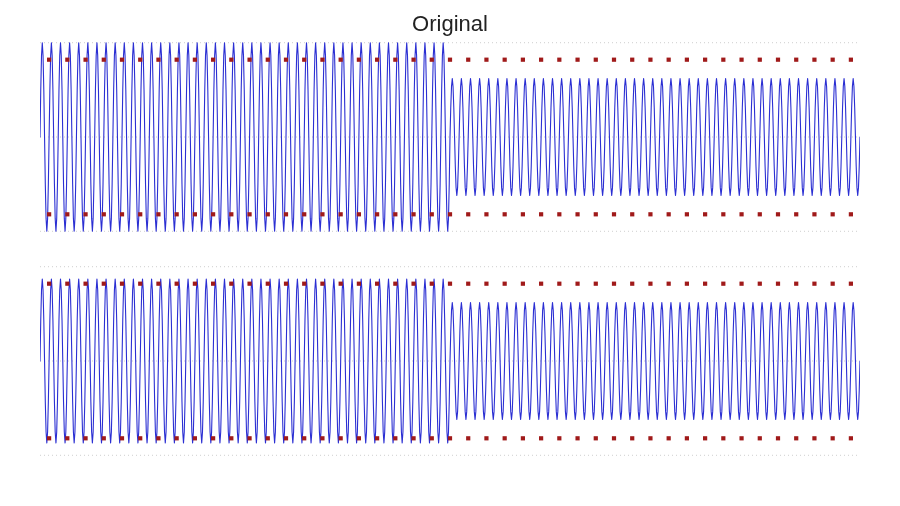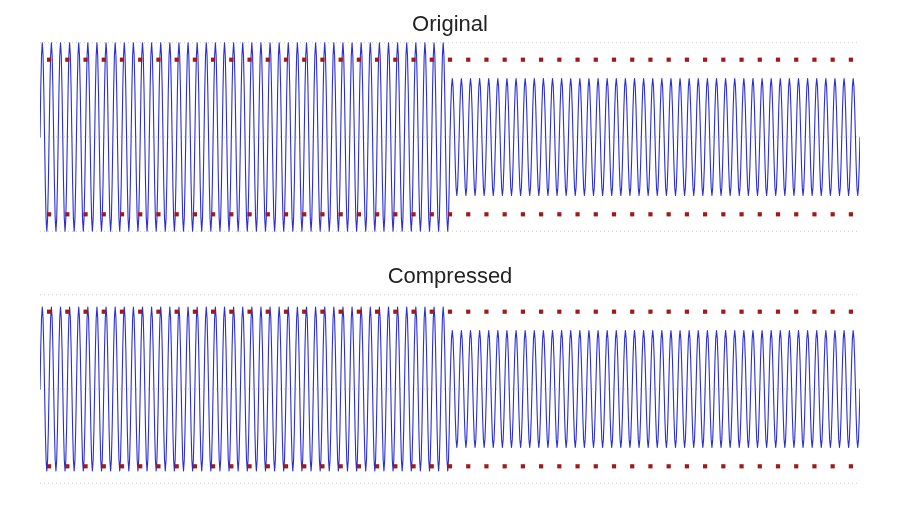--- a/index.html
+++ b/index.html
@@ -137,21 +137,20 @@
           <rect x="772.34" y="174.21" width="4.2" height="4.2" fill="#a01a1a"></rect>
           <rect x="790.57" y="19.59" width="4.2" height="4.2" fill="#a01a1a"></rect>
           <rect x="790.57" y="174.21" width="4.2" height="4.2" fill="#a01a1a"></rect>
           <rect x="808.79" y="19.59" width="4.2" height="4.2" fill="#a01a1a"></rect>
           <rect x="808.79" y="174.21" width="4.2" height="4.2" fill="#a01a1a"></rect>
         </svg>
     </div>
   </div>
 
   <div class="panel" style="top:256px;">
-    <div class="panel-title">Compressed</div>
     <div class="chart-area">
       <svg id="chart-1" width="820" height="198">
           <line x1="0" x2="820" y1="193.28571428571428" y2="193.28571428571428" stroke="#cfcfcf" stroke-width="1" stroke-dasharray="1 3"></line>
           <line x1="0" x2="820" y1="99" y2="99" stroke="#cfcfcf" stroke-width="1" stroke-dasharray="1 3"></line>
           <line x1="0" x2="820" y1="4.714285714285751" y2="4.714285714285751" stroke="#cfcfcf" stroke-width="1" stroke-dasharray="1 3"></line>
           <path d="M0.00 99.00 L0.76 57.99 L1.52 27.96 L2.28 16.97 L3.04 27.96 L3.80 57.99 L4.56 99.00 L5.31 140.01 L6.07 170.04 L6.83 181.03 L7.59 170.04 L8.35 140.01 L9.11 99.00 L9.87 57.99 L10.63 27.96 L11.39 16.97 L12.15 27.96 L12.91 57.99 L13.67 99.00 L14.43 140.01 L15.19 170.04 L15.94 181.03 L16.70 170.04 L17.46 140.01 L18.22 99.00 L18.98 57.99 L19.74 27.96 L20.50 16.97 L21.26 27.96 L22.02 57.99 L22.78 99.00 L23.54 140.01 L24.30 170.04 L25.06 181.03 L25.81 170.04 L26.57 140.01 L27.33 99.00 L28.09 57.99 L28.85 27.96 L29.61 16.97 L30.37 27.96 L31.13 57.99 L31.89 99.00 L32.65 140.01 L33.41 170.04 L34.17 181.03 L34.93 170.04 L35.69 140.01 L36.44 99.00 L37.20 57.99 L37.96 27.96 L38.72 16.97 L39.48 27.96 L40.24 57.99 L41.00 99.00 L41.76 140.01 L42.52 170.04 L43.28 181.03 L44.04 170.04 L44.80 140.01 L45.56 99.00 L46.31 57.99 L47.07 27.96 L47.83 16.97 L48.59 27.96 L49.35 57.99 L50.11 99.00 L50.87 140.01 L51.63 170.04 L52.39 181.03 L53.15 170.04 L53.91 140.01 L54.67 99.00 L55.43 57.99 L56.19 27.96 L56.94 16.97 L57.70 27.96 L58.46 57.99 L59.22 99.00 L59.98 140.01 L60.74 170.04 L61.50 181.03 L62.26 170.04 L63.02 140.01 L63.78 99.00 L64.54 57.99 L65.30 27.96 L66.06 16.97 L66.81 27.96 L67.57 57.99 L68.33 99.00 L69.09 140.01 L69.85 170.04 L70.61 181.03 L71.37 170.04 L72.13 140.01 L72.89 99.00 L73.65 57.99 L74.41 27.96 L75.17 16.97 L75.93 27.96 L76.69 57.99 L77.44 99.00 L78.20 140.01 L78.96 170.04 L79.72 181.03 L80.48 170.04 L81.24 140.01 L82.00 99.00 L82.76 57.99 L83.52 27.96 L84.28 16.97 L85.04 27.96 L85.80 57.99 L86.56 99.00 L87.31 140.01 L88.07 170.04 L88.83 181.03 L89.59 170.04 L90.35 140.01 L91.11 99.00 L91.87 57.99 L92.63 27.96 L93.39 16.97 L94.15 27.96 L94.91 57.99 L95.67 99.00 L96.43 140.01 L97.19 170.04 L97.94 181.03 L98.70 170.04 L99.46 140.01 L100.22 99.00 L100.98 57.99 L101.74 27.96 L102.50 16.97 L103.26 27.96 L104.02 57.99 L104.78 99.00 L105.54 140.01 L106.30 170.04 L107.06 181.03 L107.81 170.04 L108.57 140.01 L109.33 99.00 L110.09 57.99 L110.85 27.96 L111.61 16.97 L112.37 27.96 L113.13 57.99 L113.89 99.00 L114.65 140.01 L115.41 170.04 L116.17 181.03 L116.93 170.04 L117.69 140.01 L118.44 99.00 L119.20 57.99 L119.96 27.96 L120.72 16.97 L121.48 27.96 L122.24 57.99 L123.00 99.00 L123.76 140.01 L124.52 170.04 L125.28 181.03 L126.04 170.04 L126.80 140.01 L127.56 99.00 L128.31 57.99 L129.07 27.96 L129.83 16.97 L130.59 27.96 L131.35 57.99 L132.11 99.00 L132.87 140.01 L133.63 170.04 L134.39 181.03 L135.15 170.04 L135.91 140.01 L136.67 99.00 L137.43 57.99 L138.19 27.96 L138.94 16.97 L139.70 27.96 L140.46 57.99 L141.22 99.00 L141.98 140.01 L142.74 170.04 L143.50 181.03 L144.26 170.04 L145.02 140.01 L145.78 99.00 L146.54 57.99 L147.30 27.96 L148.06 16.97 L148.81 27.96 L149.57 57.99 L150.33 99.00 L151.09 140.01 L151.85 170.04 L152.61 181.03 L153.37 170.04 L154.13 140.01 L154.89 99.00 L155.65 57.99 L156.41 27.96 L157.17 16.97 L157.93 27.96 L158.69 57.99 L159.44 99.00 L160.20 140.01 L160.96 170.04 L161.72 181.03 L162.48 170.04 L163.24 140.01 L164.00 99.00 L164.76 57.99 L165.52 27.96 L166.28 16.97 L167.04 27.96 L167.80 57.99 L168.56 99.00 L169.31 140.01 L170.07 170.04 L170.83 181.03 L171.59 170.04 L172.35 140.01 L173.11 99.00 L173.87 57.99 L174.63 27.96 L175.39 16.97 L176.15 27.96 L176.91 57.99 L177.67 99.00 L178.43 140.01 L179.19 170.04 L179.94 181.03 L180.70 170.04 L181.46 140.01 L182.22 99.00 L182.98 57.99 L183.74 27.96 L184.50 16.97 L185.26 27.96 L186.02 57.99 L186.78 99.00 L187.54 140.01 L188.30 170.04 L189.06 181.03 L189.81 170.04 L190.57 140.01 L191.33 99.00 L192.09 57.99 L192.85 27.96 L193.61 16.97 L194.37 27.96 L195.13 57.99 L195.89 99.00 L196.65 140.01 L197.41 170.04 L198.17 181.03 L198.93 170.04 L199.69 140.01 L200.44 99.00 L201.20 57.99 L201.96 27.96 L202.72 16.97 L203.48 27.96 L204.24 57.99 L205.00 99.00 L205.76 140.01 L206.52 170.04 L207.28 181.03 L208.04 170.04 L208.80 140.01 L209.56 99.00 L210.31 57.99 L211.07 27.96 L211.83 16.97 L212.59 27.96 L213.35 57.99 L214.11 99.00 L214.87 140.01 L215.63 170.04 L216.39 181.03 L217.15 170.04 L217.91 140.01 L218.67 99.00 L219.43 57.99 L220.19 27.96 L220.94 16.97 L221.70 27.96 L222.46 57.99 L223.22 99.00 L223.98 140.01 L224.74 170.04 L225.50 181.03 L226.26 170.04 L227.02 140.01 L227.78 99.00 L228.54 57.99 L229.30 27.96 L230.06 16.97 L230.81 27.96 L231.57 57.99 L232.33 99.00 L233.09 140.01 L233.85 170.04 L234.61 181.03 L235.37 170.04 L236.13 140.01 L236.89 99.00 L237.65 57.99 L238.41 27.96 L239.17 16.97 L239.93 27.96 L240.69 57.99 L241.44 99.00 L242.20 140.01 L242.96 170.04 L243.72 181.03 L244.48 170.04 L245.24 140.01 L246.00 99.00 L246.76 57.99 L247.52 27.96 L248.28 16.97 L249.04 27.96 L249.80 57.99 L250.56 99.00 L251.31 140.01 L252.07 170.04 L252.83 181.03 L253.59 170.04 L254.35 140.01 L255.11 99.00 L255.87 57.99 L256.63 27.96 L257.39 16.97 L258.15 27.96 L258.91 57.99 L259.67 99.00 L260.43 140.01 L261.19 170.04 L261.94 181.03 L262.70 170.04 L263.46 140.01 L264.22 99.00 L264.98 57.99 L265.74 27.96 L266.50 16.97 L267.26 27.96 L268.02 57.99 L268.78 99.00 L269.54 140.01 L270.30 170.04 L271.06 181.03 L271.81 170.04 L272.57 140.01 L273.33 99.00 L274.09 57.99 L274.85 27.96 L275.61 16.97 L276.37 27.96 L277.13 57.99 L277.89 99.00 L278.65 140.01 L279.41 170.04 L280.17 181.03 L280.93 170.04 L281.69 140.01 L282.44 99.00 L283.20 57.99 L283.96 27.96 L284.72 16.97 L285.48 27.96 L286.24 57.99 L287.00 99.00 L287.76 140.01 L288.52 170.04 L289.28 181.03 L290.04 170.04 L290.80 140.01 L291.56 99.00 L292.31 57.99 L293.07 27.96 L293.83 16.97 L294.59 27.96 L295.35 57.99 L296.11 99.00 L296.87 140.01 L297.63 170.04 L298.39 181.03 L299.15 170.04 L299.91 140.01 L300.67 99.00 L301.43 57.99 L302.19 27.96 L302.94 16.97 L303.70 27.96 L304.46 57.99 L305.22 99.00 L305.98 140.01 L306.74 170.04 L307.50 181.03 L308.26 170.04 L309.02 140.01 L309.78 99.00 L310.54 57.99 L311.30 27.96 L312.06 16.97 L312.81 27.96 L313.57 57.99 L314.33 99.00 L315.09 140.01 L315.85 170.04 L316.61 181.03 L317.37 170.04 L318.13 140.01 L318.89 99.00 L319.65 57.99 L320.41 27.96 L321.17 16.97 L321.93 27.96 L322.69 57.99 L323.44 99.00 L324.20 140.01 L324.96 170.04 L325.72 181.03 L326.48 170.04 L327.24 140.01 L328.00 99.00 L328.76 57.99 L329.52 27.96 L330.28 16.97 L331.04 27.96 L331.80 57.99 L332.56 99.00 L333.31 140.01 L334.07 170.04 L334.83 181.03 L335.59 170.04 L336.35 140.01 L337.11 99.00 L337.87 57.99 L338.63 27.96 L339.39 16.97 L340.15 27.96 L340.91 57.99 L341.67 99.00 L342.43 140.01 L343.19 170.04 L343.94 181.03 L344.70 170.04 L345.46 140.01 L346.22 99.00 L346.98 57.99 L347.74 27.96 L348.50 16.97 L349.26 27.96 L350.02 57.99 L350.78 99.00 L351.54 140.01 L352.30 170.04 L353.06 181.03 L353.81 170.04 L354.57 140.01 L355.33 99.00 L356.09 57.99 L356.85 27.96 L357.61 16.97 L358.37 27.96 L359.13 57.99 L359.89 99.00 L360.65 140.01 L361.41 170.04 L362.17 181.03 L362.93 170.04 L363.69 140.01 L364.44 99.00 L365.20 57.99 L365.96 27.96 L366.72 16.97 L367.48 27.96 L368.24 57.99 L369.00 99.00 L369.76 140.01 L370.52 170.04 L371.28 181.03 L372.04 170.04 L372.80 140.01 L373.56 99.00 L374.31 57.99 L375.07 27.96 L375.83 16.97 L376.59 27.96 L377.35 57.99 L378.11 99.00 L378.87 140.01 L379.63 170.04 L380.39 181.03 L381.15 170.04 L381.91 140.01 L382.67 99.00 L383.43 57.99 L384.19 27.96 L384.94 16.97 L385.70 27.96 L386.46 57.99 L387.22 99.00 L387.98 140.01 L388.74 170.04 L389.50 181.03 L390.26 170.04 L391.02 140.01 L391.78 99.00 L392.54 57.99 L393.30 27.96 L394.06 16.97 L394.81 27.96 L395.57 57.99 L396.33 99.00 L397.09 140.01 L397.85 170.04 L398.61 181.03 L399.37 170.04 L400.13 140.01 L400.89 99.00 L401.65 57.99 L402.41 27.96 L403.17 16.97 L403.93 27.96 L404.69 57.99 L405.44 99.00 L406.20 140.01 L406.96 170.04 L407.72 181.03 L408.48 170.04 L409.24 140.01 L410.00 99.00 L410.00 99.00 L410.76 69.77 L411.52 48.37 L412.28 40.54 L413.04 48.37 L413.80 69.77 L414.56 99.00 L415.31 128.23 L416.07 149.63 L416.83 157.46 L417.59 149.63 L418.35 128.23 L419.11 99.00 L419.87 69.77 L420.63 48.37 L421.39 40.54 L422.15 48.37 L422.91 69.77 L423.67 99.00 L424.43 128.23 L425.19 149.63 L425.94 157.46 L426.70 149.63 L427.46 128.23 L428.22 99.00 L428.98 69.77 L429.74 48.37 L430.50 40.54 L431.26 48.37 L432.02 69.77 L432.78 99.00 L433.54 128.23 L434.30 149.63 L435.06 157.46 L435.81 149.63 L436.57 128.23 L437.33 99.00 L438.09 69.77 L438.85 48.37 L439.61 40.54 L440.37 48.37 L441.13 69.77 L441.89 99.00 L442.65 128.23 L443.41 149.63 L444.17 157.46 L444.93 149.63 L445.69 128.23 L446.44 99.00 L447.20 69.77 L447.96 48.37 L448.72 40.54 L449.48 48.37 L450.24 69.77 L451.00 99.00 L451.76 128.23 L452.52 149.63 L453.28 157.46 L454.04 149.63 L454.80 128.23 L455.56 99.00 L456.31 69.77 L457.07 48.37 L457.83 40.54 L458.59 48.37 L459.35 69.77 L460.11 99.00 L460.87 128.23 L461.63 149.63 L462.39 157.46 L463.15 149.63 L463.91 128.23 L464.67 99.00 L465.43 69.77 L466.19 48.37 L466.94 40.54 L467.70 48.37 L468.46 69.77 L469.22 99.00 L469.98 128.23 L470.74 149.63 L471.50 157.46 L472.26 149.63 L473.02 128.23 L473.78 99.00 L474.54 69.77 L475.30 48.37 L476.06 40.54 L476.81 48.37 L477.57 69.77 L478.33 99.00 L479.09 128.23 L479.85 149.63 L480.61 157.46 L481.37 149.63 L482.13 128.23 L482.89 99.00 L483.65 69.77 L484.41 48.37 L485.17 40.54 L485.93 48.37 L486.69 69.77 L487.44 99.00 L488.20 128.23 L488.96 149.63 L489.72 157.46 L490.48 149.63 L491.24 128.23 L492.00 99.00 L492.76 69.77 L493.52 48.37 L494.28 40.54 L495.04 48.37 L495.80 69.77 L496.56 99.00 L497.31 128.23 L498.07 149.63 L498.83 157.46 L499.59 149.63 L500.35 128.23 L501.11 99.00 L501.87 69.77 L502.63 48.37 L503.39 40.54 L504.15 48.37 L504.91 69.77 L505.67 99.00 L506.43 128.23 L507.19 149.63 L507.94 157.46 L508.70 149.63 L509.46 128.23 L510.22 99.00 L510.98 69.77 L511.74 48.37 L512.50 40.54 L513.26 48.37 L514.02 69.77 L514.78 99.00 L515.54 128.23 L516.30 149.63 L517.06 157.46 L517.81 149.63 L518.57 128.23 L519.33 99.00 L520.09 69.77 L520.85 48.37 L521.61 40.54 L522.37 48.37 L523.13 69.77 L523.89 99.00 L524.65 128.23 L525.41 149.63 L526.17 157.46 L526.93 149.63 L527.69 128.23 L528.44 99.00 L529.20 69.77 L529.96 48.37 L530.72 40.54 L531.48 48.37 L532.24 69.77 L533.00 99.00 L533.76 128.23 L534.52 149.63 L535.28 157.46 L536.04 149.63 L536.80 128.23 L537.56 99.00 L538.31 69.77 L539.07 48.37 L539.83 40.54 L540.59 48.37 L541.35 69.77 L542.11 99.00 L542.87 128.23 L543.63 149.63 L544.39 157.46 L545.15 149.63 L545.91 128.23 L546.67 99.00 L547.43 69.77 L548.19 48.37 L548.94 40.54 L549.70 48.37 L550.46 69.77 L551.22 99.00 L551.98 128.23 L552.74 149.63 L553.50 157.46 L554.26 149.63 L555.02 128.23 L555.78 99.00 L556.54 69.77 L557.30 48.37 L558.06 40.54 L558.81 48.37 L559.57 69.77 L560.33 99.00 L561.09 128.23 L561.85 149.63 L562.61 157.46 L563.37 149.63 L564.13 128.23 L564.89 99.00 L565.65 69.77 L566.41 48.37 L567.17 40.54 L567.93 48.37 L568.69 69.77 L569.44 99.00 L570.20 128.23 L570.96 149.63 L571.72 157.46 L572.48 149.63 L573.24 128.23 L574.00 99.00 L574.76 69.77 L575.52 48.37 L576.28 40.54 L577.04 48.37 L577.80 69.77 L578.56 99.00 L579.31 128.23 L580.07 149.63 L580.83 157.46 L581.59 149.63 L582.35 128.23 L583.11 99.00 L583.87 69.77 L584.63 48.37 L585.39 40.54 L586.15 48.37 L586.91 69.77 L587.67 99.00 L588.43 128.23 L589.19 149.63 L589.94 157.46 L590.70 149.63 L591.46 128.23 L592.22 99.00 L592.98 69.77 L593.74 48.37 L594.50 40.54 L595.26 48.37 L596.02 69.77 L596.78 99.00 L597.54 128.23 L598.30 149.63 L599.06 157.46 L599.81 149.63 L600.57 128.23 L601.33 99.00 L602.09 69.77 L602.85 48.37 L603.61 40.54 L604.37 48.37 L605.13 69.77 L605.89 99.00 L606.65 128.23 L607.41 149.63 L608.17 157.46 L608.93 149.63 L609.69 128.23 L610.44 99.00 L611.20 69.77 L611.96 48.37 L612.72 40.54 L613.48 48.37 L614.24 69.77 L615.00 99.00 L615.76 128.23 L616.52 149.63 L617.28 157.46 L618.04 149.63 L618.80 128.23 L619.56 99.00 L620.31 69.77 L621.07 48.37 L621.83 40.54 L622.59 48.37 L623.35 69.77 L624.11 99.00 L624.87 128.23 L625.63 149.63 L626.39 157.46 L627.15 149.63 L627.91 128.23 L628.67 99.00 L629.43 69.77 L630.19 48.37 L630.94 40.54 L631.70 48.37 L632.46 69.77 L633.22 99.00 L633.98 128.23 L634.74 149.63 L635.50 157.46 L636.26 149.63 L637.02 128.23 L637.78 99.00 L638.54 69.77 L639.30 48.37 L640.06 40.54 L640.81 48.37 L641.57 69.77 L642.33 99.00 L643.09 128.23 L643.85 149.63 L644.61 157.46 L645.37 149.63 L646.13 128.23 L646.89 99.00 L647.65 69.77 L648.41 48.37 L649.17 40.54 L649.93 48.37 L650.69 69.77 L651.44 99.00 L652.20 128.23 L652.96 149.63 L653.72 157.46 L654.48 149.63 L655.24 128.23 L656.00 99.00 L656.76 69.77 L657.52 48.37 L658.28 40.54 L659.04 48.37 L659.80 69.77 L660.56 99.00 L661.31 128.23 L662.07 149.63 L662.83 157.46 L663.59 149.63 L664.35 128.23 L665.11 99.00 L665.87 69.77 L666.63 48.37 L667.39 40.54 L668.15 48.37 L668.91 69.77 L669.67 99.00 L670.43 128.23 L671.19 149.63 L671.94 157.46 L672.70 149.63 L673.46 128.23 L674.22 99.00 L674.98 69.77 L675.74 48.37 L676.50 40.54 L677.26 48.37 L678.02 69.77 L678.78 99.00 L679.54 128.23 L680.30 149.63 L681.06 157.46 L681.81 149.63 L682.57 128.23 L683.33 99.00 L684.09 69.77 L684.85 48.37 L685.61 40.54 L686.37 48.37 L687.13 69.77 L687.89 99.00 L688.65 128.23 L689.41 149.63 L690.17 157.46 L690.93 149.63 L691.69 128.23 L692.44 99.00 L693.20 69.77 L693.96 48.37 L694.72 40.54 L695.48 48.37 L696.24 69.77 L697.00 99.00 L697.76 128.23 L698.52 149.63 L699.28 157.46 L700.04 149.63 L700.80 128.23 L701.56 99.00 L702.31 69.77 L703.07 48.37 L703.83 40.54 L704.59 48.37 L705.35 69.77 L706.11 99.00 L706.87 128.23 L707.63 149.63 L708.39 157.46 L709.15 149.63 L709.91 128.23 L710.67 99.00 L711.43 69.77 L712.19 48.37 L712.94 40.54 L713.70 48.37 L714.46 69.77 L715.22 99.00 L715.98 128.23 L716.74 149.63 L717.50 157.46 L718.26 149.63 L719.02 128.23 L719.78 99.00 L720.54 69.77 L721.30 48.37 L722.06 40.54 L722.81 48.37 L723.57 69.77 L724.33 99.00 L725.09 128.23 L725.85 149.63 L726.61 157.46 L727.37 149.63 L728.13 128.23 L728.89 99.00 L729.65 69.77 L730.41 48.37 L731.17 40.54 L731.93 48.37 L732.69 69.77 L733.44 99.00 L734.20 128.23 L734.96 149.63 L735.72 157.46 L736.48 149.63 L737.24 128.23 L738.00 99.00 L738.76 69.77 L739.52 48.37 L740.28 40.54 L741.04 48.37 L741.80 69.77 L742.56 99.00 L743.31 128.23 L744.07 149.63 L744.83 157.46 L745.59 149.63 L746.35 128.23 L747.11 99.00 L747.87 69.77 L748.63 48.37 L749.39 40.54 L750.15 48.37 L750.91 69.77 L751.67 99.00 L752.43 128.23 L753.19 149.63 L753.94 157.46 L754.70 149.63 L755.46 128.23 L756.22 99.00 L756.98 69.77 L757.74 48.37 L758.50 40.54 L759.26 48.37 L760.02 69.77 L760.78 99.00 L761.54 128.23 L762.30 149.63 L763.06 157.46 L763.81 149.63 L764.57 128.23 L765.33 99.00 L766.09 69.77 L766.85 48.37 L767.61 40.54 L768.37 48.37 L769.13 69.77 L769.89 99.00 L770.65 128.23 L771.41 149.63 L772.17 157.46 L772.93 149.63 L773.69 128.23 L774.44 99.00 L775.20 69.77 L775.96 48.37 L776.72 40.54 L777.48 48.37 L778.24 69.77 L779.00 99.00 L779.76 128.23 L780.52 149.63 L781.28 157.46 L782.04 149.63 L782.80 128.23 L783.56 99.00 L784.31 69.77 L785.07 48.37 L785.83 40.54 L786.59 48.37 L787.35 69.77 L788.11 99.00 L788.87 128.23 L789.63 149.63 L790.39 157.46 L791.15 149.63 L791.91 128.23 L792.67 99.00 L793.43 69.77 L794.19 48.37 L794.94 40.54 L795.70 48.37 L796.46 69.77 L797.22 99.00 L797.98 128.23 L798.74 149.63 L799.50 157.46 L800.26 149.63 L801.02 128.23 L801.78 99.00 L802.54 69.77 L803.30 48.37 L804.06 40.54 L804.81 48.37 L805.57 69.77 L806.33 99.00 L807.09 128.23 L807.85 149.63 L808.61 157.46 L809.37 149.63 L810.13 128.23 L810.89 99.00 L811.65 69.77 L812.41 48.37 L813.17 40.54 L813.93 48.37 L814.69 69.77 L815.44 99.00 L816.20 128.23 L816.96 149.63 L817.72 157.46 L818.48 149.63 L819.24 128.23 L820.00 99.00 " fill="none" stroke="#2b2fd3" stroke-width="1.1" stroke-linejoin="round" stroke-linecap="round"></path>
           <rect x="7.01" y="19.59" width="4.2" height="4.2" fill="#a01a1a"></rect>
           <rect x="7.01" y="174.21" width="4.2" height="4.2" fill="#a01a1a"></rect>
           <rect x="25.23" y="19.59" width="4.2" height="4.2" fill="#a01a1a"></rect>
           <rect x="25.23" y="174.21" width="4.2" height="4.2" fill="#a01a1a"></rect>

